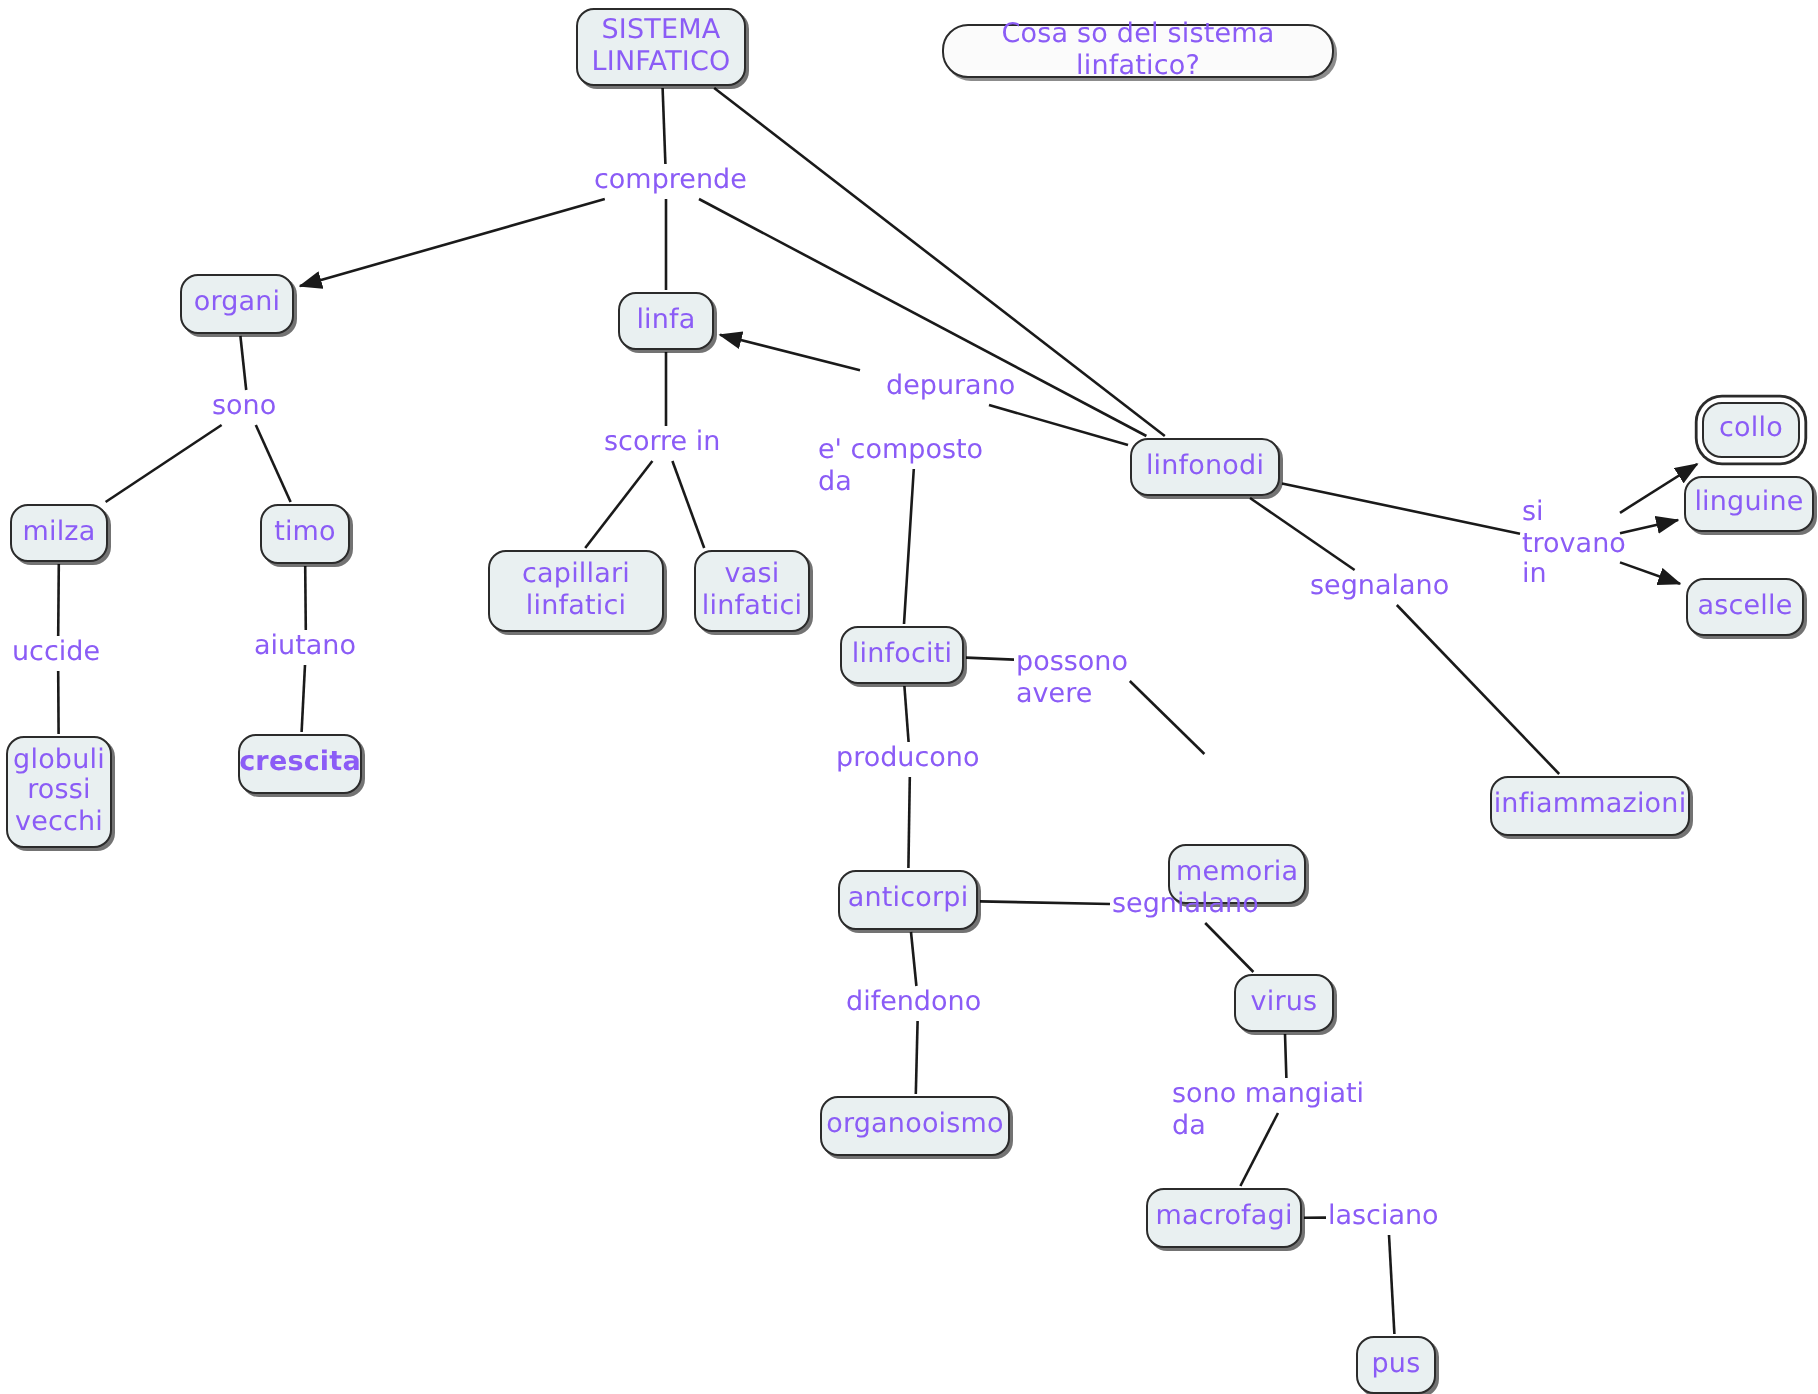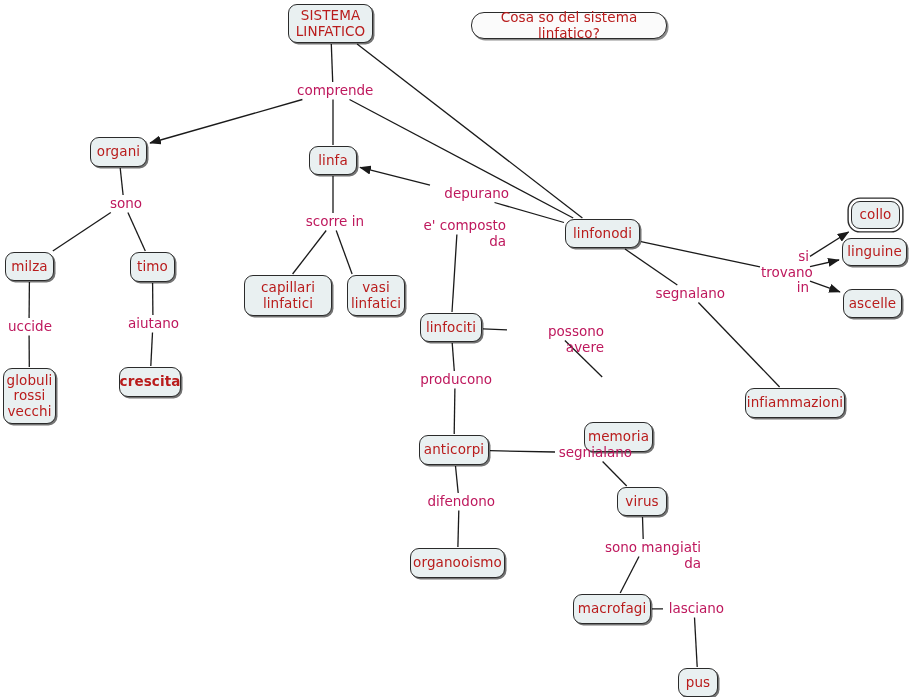--- a/index.html
+++ b/index.html
@@ -28,43 +28,43 @@
   .node {
     position: absolute;
     box-sizing: border-box;
     background: #e9f0f1;
     border: 1.4px solid #2b2b2b;
     border-radius: 9px;
     display: flex;
     align-items: center;
     justify-content: center;
     text-align: center;
-    color: #b91c1c;
+    color: #8b5cf6;
     font-size: 13.5px;
     line-height: 15.5px;
     letter-spacing: 0.1px;
     box-shadow: 1.5px 1.5px 0 rgba(0,0,0,0.55);
     white-space: pre-line;
     padding: 0 5px;
   }
   .node.question {
     background: #fbfbfb;
     border-radius: 13px;
     box-shadow: 1.5px 1.5px 0 rgba(0,0,0,0.45);
   }
   .node.selected {
     box-shadow: 0 0 0 2.2px #ffffff, 0 0 0 3.6px #2b2b2b,
                 2.2px 2.2px 0 rgba(0,0,0,0.5);
   }
   .link-label {
     position: absolute;
     font-size: 13.5px;
     line-height: 15.5px;
-    color: #be185d;
-    text-align: right;
+    color: #8b5cf6;
+    text-align: left;
     white-space: pre-line;
     background: transparent;
     pointer-events: none;
   }
 </style>
 </head>
 <body>
 
 <div id="map" style="width: 909px; height: 697px; background: rgb(255, 255, 255);">
   <svg id="edges" width="909" height="697">
@@ -124,21 +124,21 @@
 rossi
 vecchi</div>
     <div class="node" style="left: 119px; top: 367px; width: 62px; height: 30px; font-weight: bold;">crescita</div>
     <div class="node" style="left: 244px; top: 275px; width: 88px; height: 41px;">capillari
 linfatici</div>
     <div class="node" style="left: 331px; top: 275px; width: 58px; height: 41px; margin-left: 16px;">vasi
 linfatici</div>
     <div class="node" style="left: 420px; top: 313px; width: 62px; height: 29px;">linfociti</div>
     <div class="node" style="left: 584px; top: 378px; width: 69px; height: 30px; margin-top: 44px;">memoria</div>
     <div class="node" style="left: 745px; top: 388px; width: 100px; height: 30px;">infiammazioni</div>
-    <div class="node selected" style="left: 851px; top: 201px; width: 49px; height: 28px;">collo</div>
+    <div class="node selected" style="left: 851px; top: 201px; width: 49px; height: 28px; border-radius: 10px;">collo</div>
     <div class="node" style="left: 842px; top: 238px; width: 65px; height: 28px;">linguine</div>
     <div class="node" style="left: 843px; top: 289px; width: 59px; height: 29px;">ascelle</div>
     <div class="node" style="left: 419px; top: 435px; width: 70px; height: 30px;">anticorpi</div>
     <div class="node" style="left: 617px; top: 487px; width: 50px; height: 29px;">virus</div>
     <div class="node" style="left: 410px; top: 548px; width: 95px; height: 30px;">organooismo</div>
     <div class="node" style="left: 573px; top: 594px; width: 78px; height: 30px;">macrofagi</div>
     <div class="node" style="left: 678px; top: 668px; width: 40px; height: 29px;">pus</div>
     <div class="link-label" style="left: 297px; top: 83px; width: 72px;">comprende</div>
     <div class="link-label" style="left: 106px; top: 196px; width: 36px;">sono</div>
     <div class="link-label" style="left: 6px; top: 319px; width: 46px;">uccide</div>

